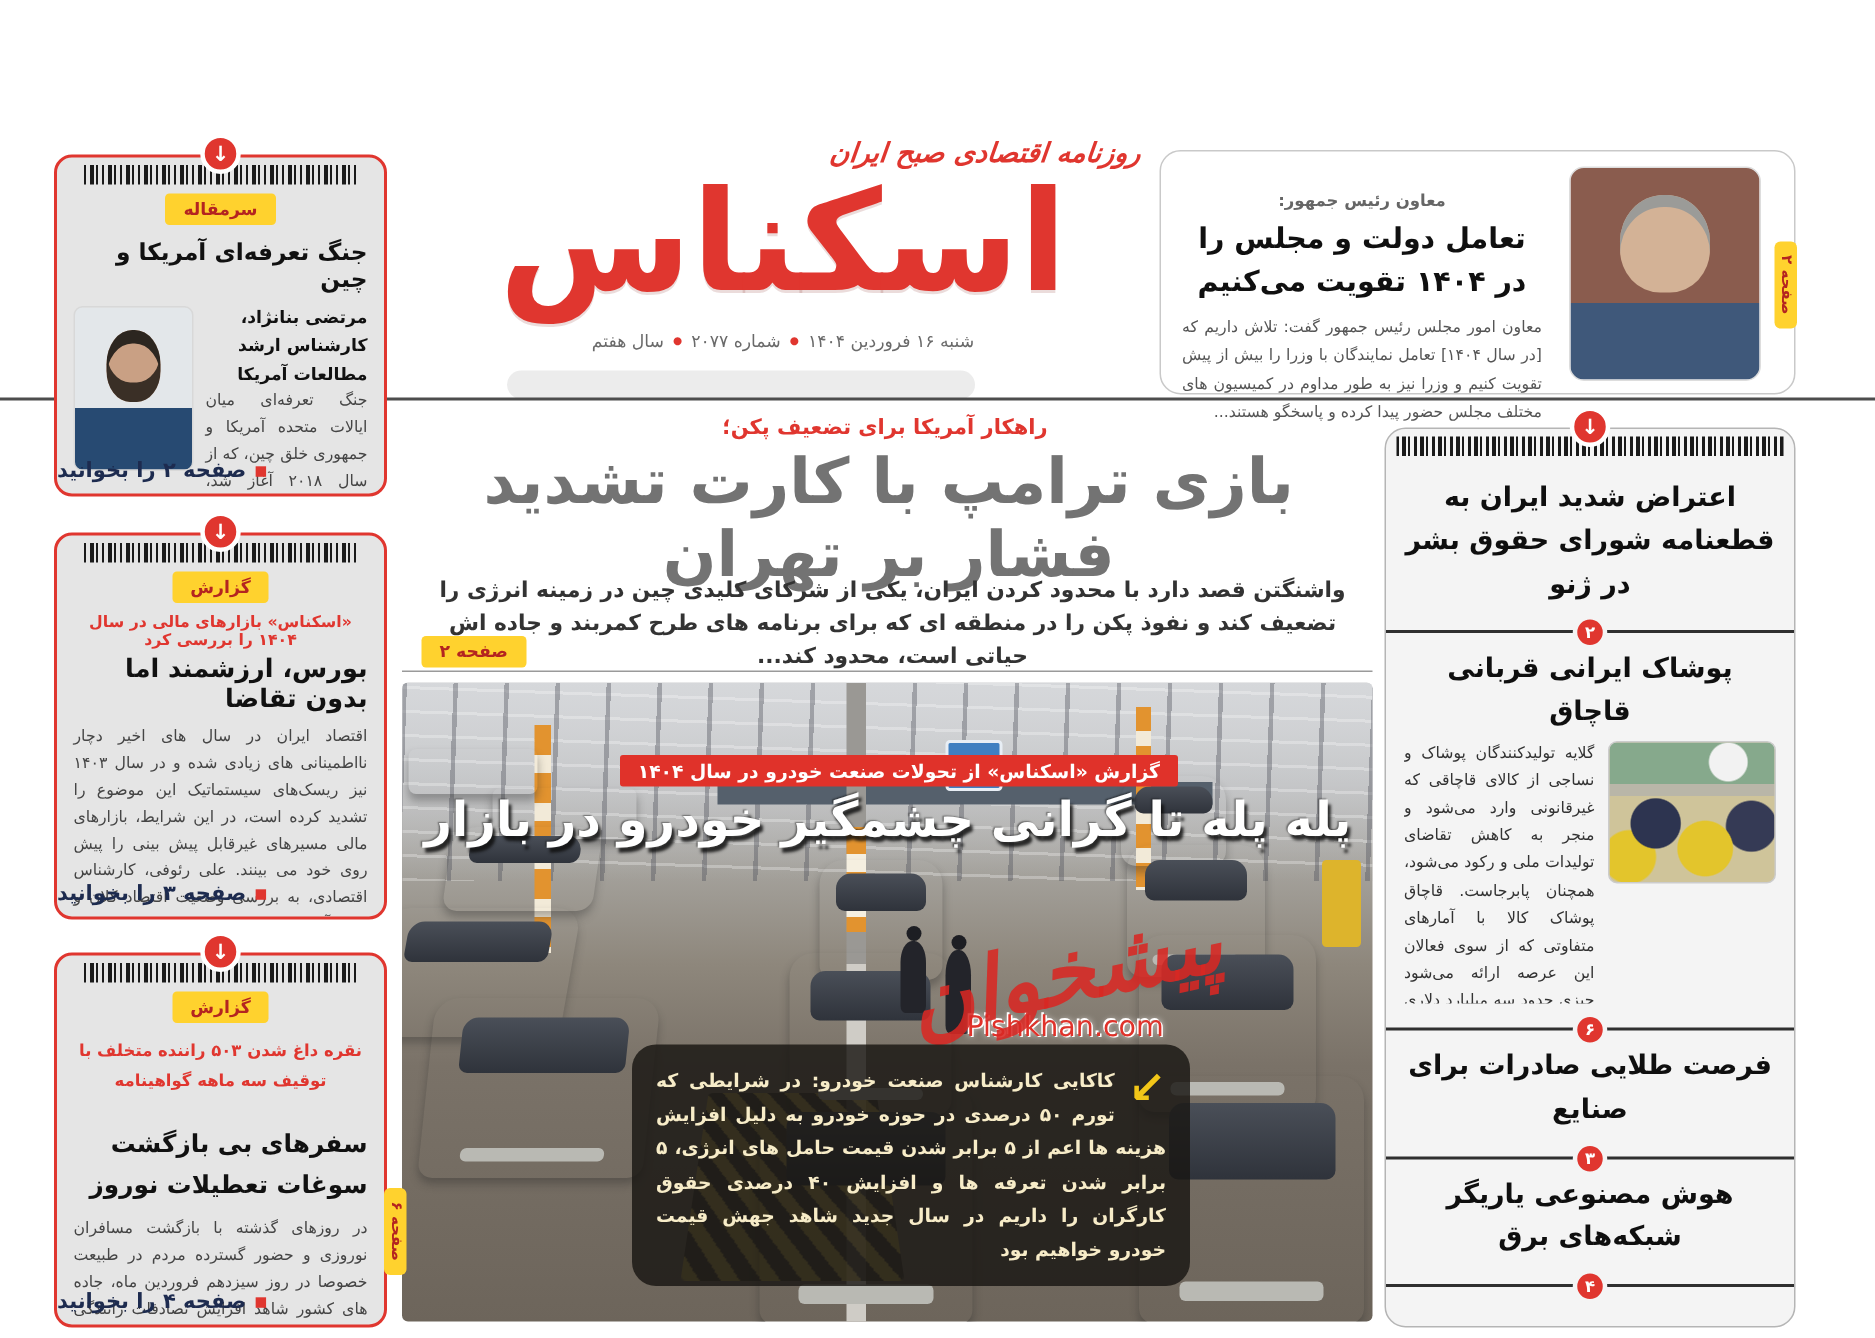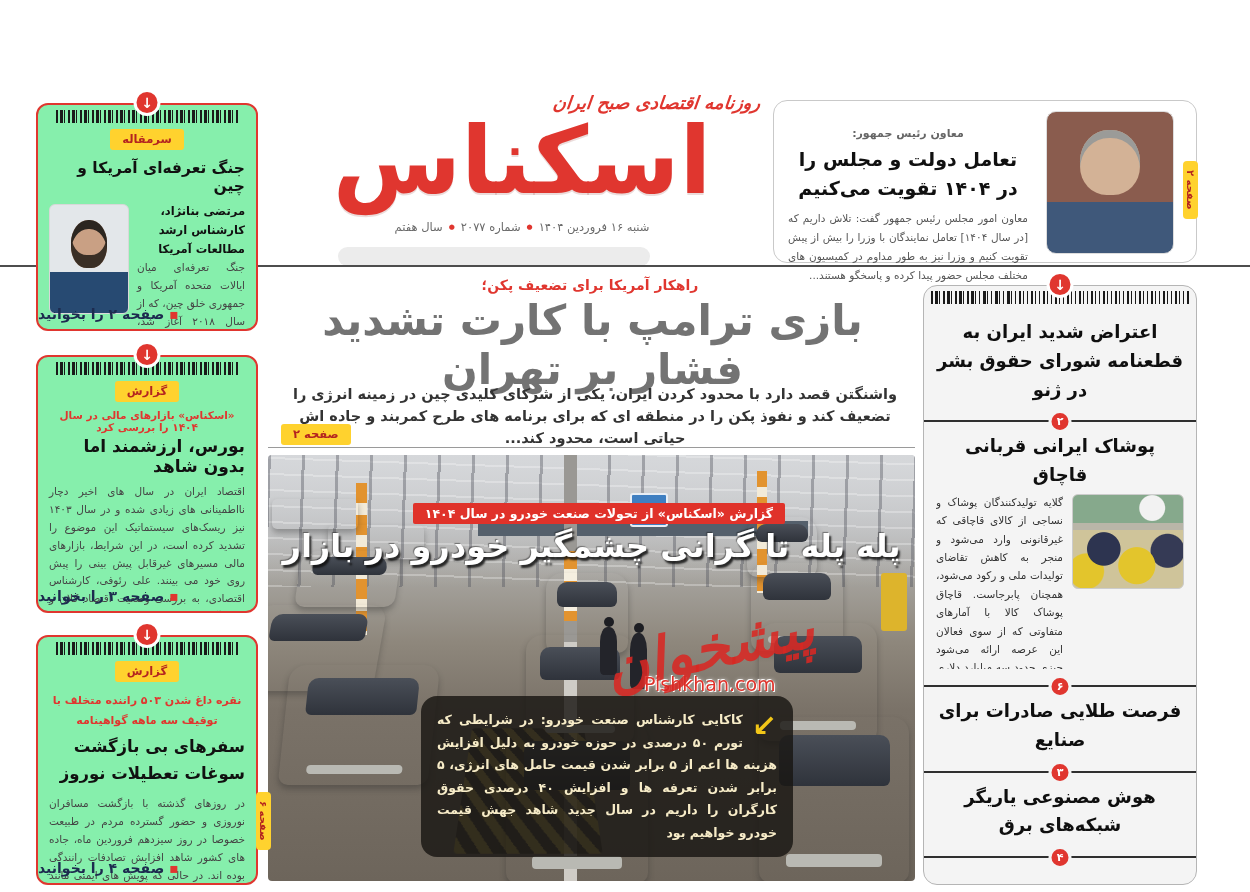--- a/index.html
+++ b/index.html
@@ -16,21 +16,21 @@
 
   
   .masthead{position:absolute;left:278px;top:92px;width:488px;height:170px;}
   .tagline{position:absolute;right:6px;top:0;color:var(--red);font-size:18px;font-weight:bold;font-style:italic;transform:skewX(-6deg);}
   .logo{position:absolute;top:16px;left:0;right:0;text-align:center;font-size:93px;font-weight:700;color:var(--red);line-height:1.15;letter-spacing:-3px;text-shadow:0 2px 0 rgba(120,20,16,.15);}
   .dl{position:absolute;left:0;right:0;text-align:center;font-size:11.5px;color:#6a6a6a;}
   .dl1{top:128px;} .dl2{top:148px;}
   .dl span+span::before{content:"●";color:var(--red);font-size:7px;vertical-align:2px;margin:0 6px;}
 
   
-  .box{position:absolute;background:#86efac;border:2px solid var(--red);border-radius:12px;overflow:hidden;}
+  .box{position:absolute;background:#e5e5e5;border:2px solid var(--red);border-radius:12px;overflow:hidden;}
   .barcode{height:13px;margin:5px 7px 0;background:repeating-linear-gradient(90deg,#1a1a1a 0 1.5px,transparent 1.5px 4px,#1a1a1a 4px 6.5px,transparent 6.5px 8px,#1a1a1a 8px 9px,transparent 9px 12px);}
   .dot-arrow{position:absolute;top:-14px;left:50%;transform:translateX(-50%);width:27px;height:27px;background:var(--red);border-radius:50%;border:3px solid #fff;color:#fff;display:flex;align-items:center;justify-content:center;font-size:14px;font-weight:bold;z-index:3;}
   .dot-wrap{position:absolute;left:36px;width:222px;height:0;overflow:visible;}
   .ytab{display:inline-block;background:var(--yellow);color:#b42420;font-weight:bold;padding:2px 12px;border-radius:3px;font-size:11.5px;line-height:1.5;}
   .tab-row{text-align:center;margin-top:5px;}
   .read-footer{position:absolute;bottom:7px;left:0;right:0;text-align:left;font-weight:bold;color:#1d2b4f;font-size:14px;}
   .read-footer::before{content:"▪";color:var(--red);margin-left:5px;}
 
   
   .lb{padding:0 11px;}
@@ -39,21 +39,21 @@
   .lb-body{font-size:10.5px;color:var(--body);line-height:1.7;text-align:justify;}
   .b1-head{font-size:15.5px;margin:9px 0 7px;}
   .portrait{float:left;width:80px;height:110px;margin:2px 8px 4px 0;border-radius:6px;border:1px solid #d8d8d8;position:relative;overflow:hidden;}
   .portrait-editor{background:linear-gradient(180deg,#e3e7ea 0 62%,#274a72 62%);}
   .portrait-editor::before{content:"";position:absolute;top:14%;left:27%;width:46%;height:44%;background:#c9a084;border-radius:48% 48% 44% 44%;box-shadow:inset 0 9px 0 #2c2620,inset 0 -13px 0 #3a2f26;}
   .portrait-official{background:linear-gradient(180deg,#8a5c4e 0 64%,#3f587a 64%);}
   .portrait-official::before{content:"";position:absolute;top:13%;left:26%;width:48%;height:46%;background:#d3b296;border-radius:48% 48% 44% 44%;box-shadow:inset 0 8px 0 #9b9b98;}
   .b1-author{font-size:11.5px;font-weight:900;color:#111;line-height:1.65;}
   .b2-kicker{font-size:10.5px;margin:7px 0 3px;}
   .b2-head{font-size:17px;margin:2px 0 7px;}
-  .b3-kicker{font-size:11px;margin:9px 0 2px;line-height:1.8;}
+  .b3-kicker{font-size:11px;margin:9px 0 18px;line-height:1.8;}
   .b3-head{font-size:16.5px;line-height:1.65;margin:2px 0 8px;}
 
   
   .trb{position:absolute;left:773px;top:100px;width:424px;height:163px;background:#fff;border:1.5px solid #c9c9c9;border-radius:14px;}
   .trb-photo{position:absolute;right:22px;top:10px;width:128px;height:143px;border-radius:10px;border:1px solid #ddd;overflow:hidden;}
   .trb-vtab{position:absolute;right:-2px;top:60px;writing-mode:vertical-rl;background:var(--yellow);color:#b42420;font-size:10px;font-weight:bold;padding:9px 2px;border-radius:4px;z-index:2;}
   .trb-text{position:absolute;left:14px;right:168px;top:26px;text-align:center;}
   .trb-kicker{font-size:11px;color:#666;font-weight:bold;margin-bottom:5px;}
   .trb-head{font-size:19px;font-weight:900;color:#101010;line-height:1.5;margin-bottom:7px;}
   .trb-body{font-size:10.5px;color:#555;line-height:1.8;text-align:justify;}
@@ -131,21 +131,21 @@
     <div class="read-footer">صفحه ۲ را بخوانید</div>
   </div>
 
   <div class="dot-wrap" style="top:355px">
       <div class="dot-arrow">↓</div>
     </div>
   <div class="box lb" style="left:36px;top:355px;width:222px;height:258px;">
     <div class="barcode"></div>
     <div class="tab-row"><span class="ytab">گزارش</span></div>
     <p class="lb-kicker b2-kicker">«اسکناس» بازارهای مالی در سال ۱۴۰۴ را بررسی کرد</p>
-    <h3 class="lb-head b2-head">بورس، ارزشمند اما بدون شاهد</h3>
+    <h3 class="lb-head b2-head">بورس، ارزشمند اما بدون تقاضا</h3>
     <p class="lb-body">اقتصاد ایران در سال های اخیر دچار نااطمینانی های زیادی شده و در سال ۱۴۰۳ نیز ریسک‌های سیستماتیک این موضوع را تشدید کرده است، در این شرایط، بازارهای مالی مسیرهای غیرقابل پیش بینی را پیش روی خود می بینند. علی رئوفی، کارشناس اقتصادی، به بررسی وضعیت اقتصاد کلان و تاثیر آن بر بازارهای مالی در سال ۱۴۰۴ پرداخته است. او معتقد است که سیاست های انقباضی دولت و کاهش نقدینگی دلاری، مانع جهش ناگهانی در بازارهای مختلف خواهد شد...</p>
     <div class="read-footer">صفحه ۳ را بخوانید</div>
   </div>
 
   <div class="dot-wrap" style="top:635px">
       <div class="dot-arrow">↓</div>
     </div>
   <div class="box lb" style="left:36px;top:635px;width:222px;height:250px;">
     <div class="barcode"></div>
     <div class="tab-row"><span class="ytab">گزارش</span></div>

